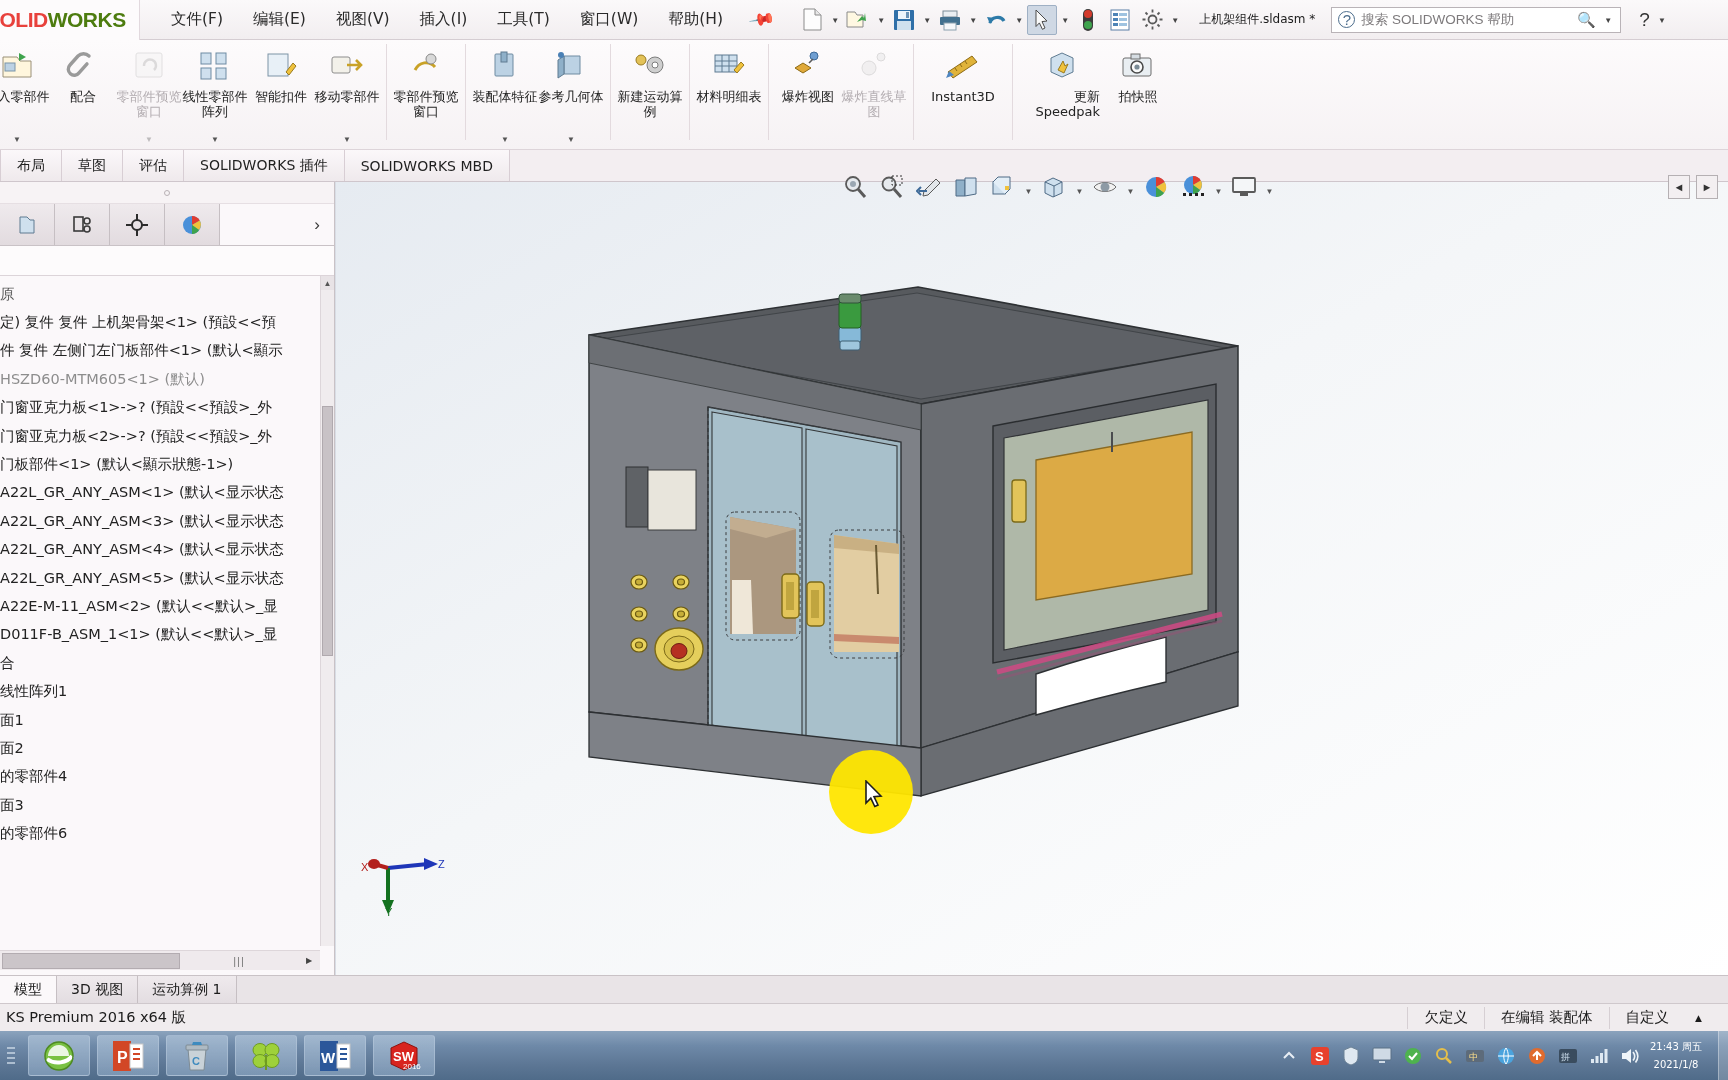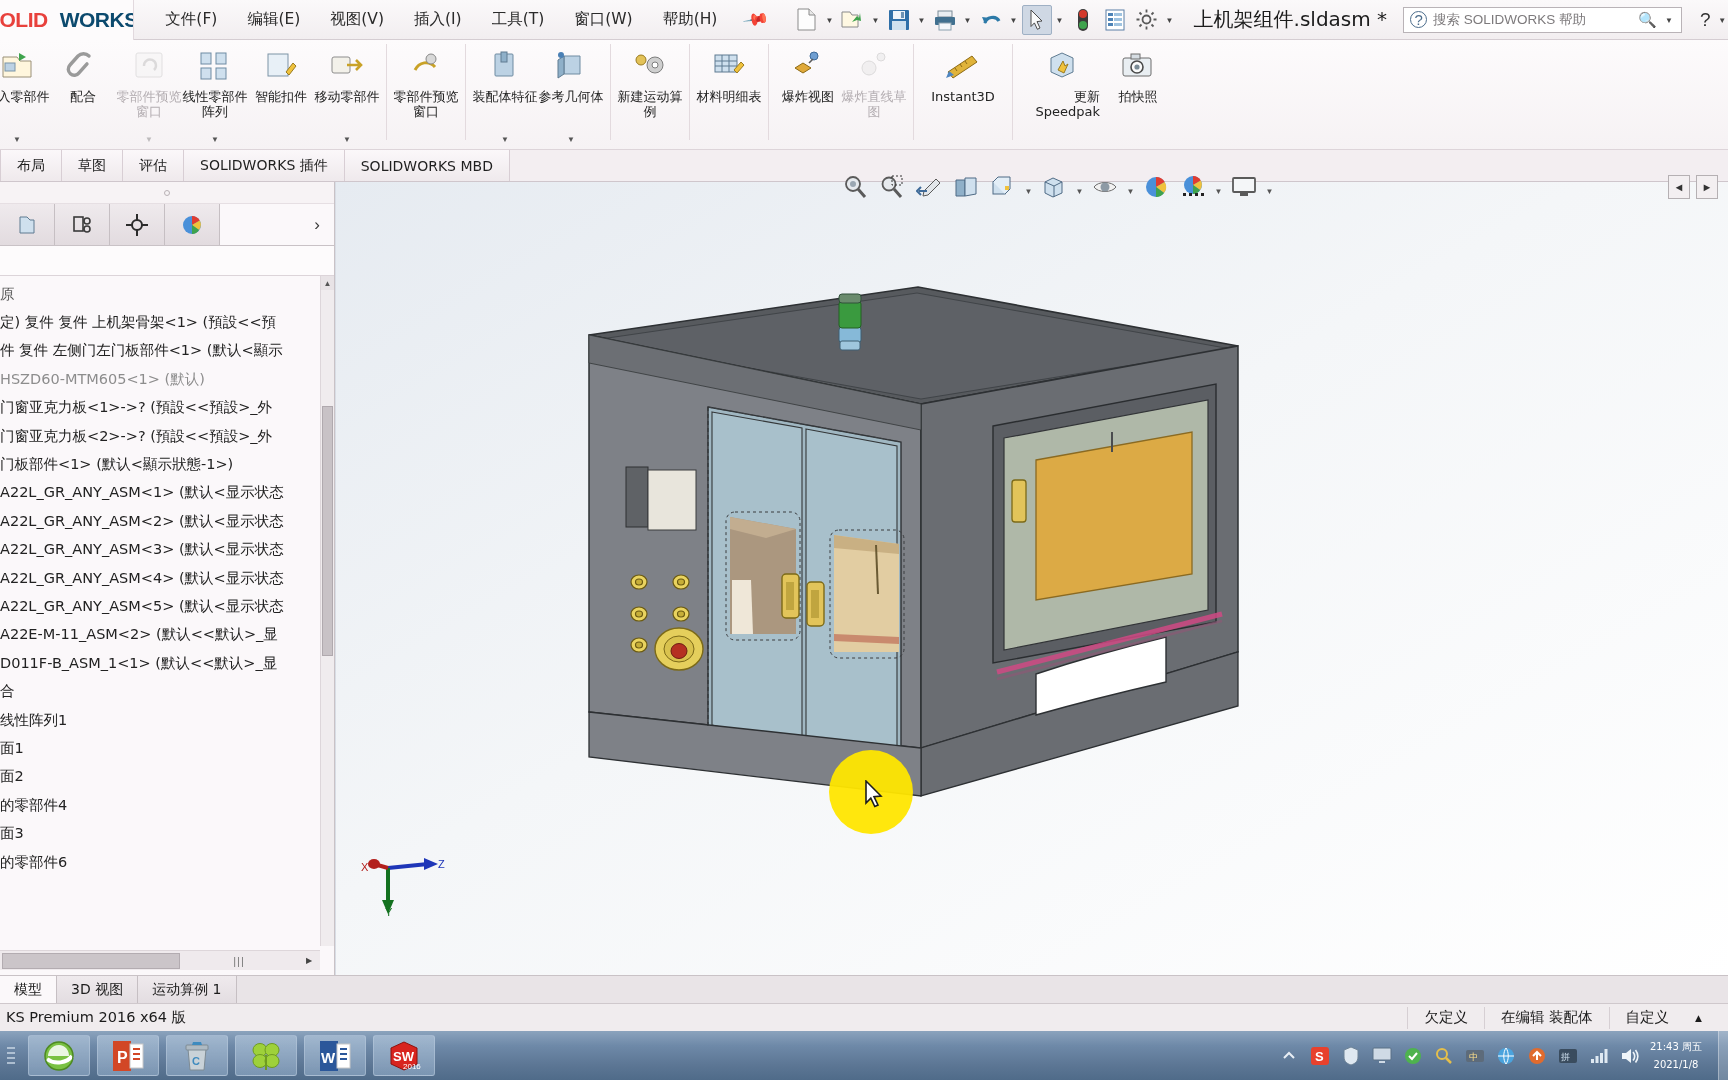--- a/index.html
+++ b/index.html
@@ -18,39 +18,39 @@
     border-bottom:1px solid #d5cdd2;
     display:flex; align-items:center;
   }
   .sw-logo {
     width:140px; height:40px; background:#fdfbfc;
     display:flex; align-items:center; justify-content:flex-start;
     font-size:21px; font-weight:bold; letter-spacing:-0.5px;
     padding-left:0px; overflow:hidden; border-right:1px solid #e2d9de;
   }
   .sw-logo .red { color:#e8413c; }
-  .sw-logo .gray { color:#0c4a6e;margin-left:12px; }
+  .sw-logo .gray { color:#4d7c0f; }
   .menus { display:flex; align-items:center; margin-left:18px; gap:4px; }
   .menu-item {
     font-size:15.5px; color:#2a2a2a; padding:5px 13px; white-space:nowrap;
     font-family:"DejaVu Sans","Liberation Sans",sans-serif;
   }
   .pin-icon { margin-left:12px; color:#5a5a5a; font-size:17px; transform:rotate(35deg); }
 
   .qa-tools { display:flex; align-items:center; margin-left:24px; gap:2px; }
   .qa-btn {
     width:30px; height:30px; display:flex; align-items:center; justify-content:center;
     border-radius:2px;
   }
   .qa-btn.sel { background:#cfd8e4; border:1px solid #9fb0c4; }
   .caret { width:12px; height:28px; display:flex; align-items:flex-end; justify-content:center;
      font-size:8px; color:#444; padding-bottom:9px;}
 
   .doctitle {
-    margin-left:18px; font-size:20px; color:#1c1c1c; white-space:nowrap;
+    margin-left:18px; font-size:12px; color:#1c1c1c; white-space:nowrap;
     font-family:"DejaVu Sans","Liberation Sans",sans-serif;
   }
   .searchbox {
     margin-left:16px; width:290px; height:26px; background:#fff;
     border:1px solid #b9b3b7; display:flex; align-items:center; gap:6px; padding:0 6px;
     font-size:13.5px; color:#7d7a7c;
   }
   .help-q { margin-left:18px; font-size:19px; color:#333; }
 
   
@@ -647,21 +647,20 @@
 
     <div class="tree">
       <div class="tnode lite">原</div>
       <div class="tnode">定) 复件 复件 上机架骨架&lt;1&gt; (預設&lt;&lt;預</div>
       <div class="tnode">件 复件 左侧门左门板部件&lt;1&gt; (默认&lt;顯示</div>
       <div class="tnode muted">HSZD60-MTM605&lt;1&gt; (默认)</div>
       <div class="tnode">门窗亚克力板&lt;1&gt;-&gt;? (預設&lt;&lt;預設&gt;_外</div>
       <div class="tnode">门窗亚克力板&lt;2&gt;-&gt;? (預設&lt;&lt;預設&gt;_外</div>
       <div class="tnode">门板部件&lt;1&gt; (默认&lt;顯示狀態-1&gt;)</div>
       <div class="tnode">A22L_GR_ANY_ASM&lt;1&gt; (默认&lt;显示状态</div>
-      <div class="tnode">A22L_GR_ANY_ASM&lt;2&gt; (默认&lt;显示状态</div>
       <div class="tnode">A22L_GR_ANY_ASM&lt;3&gt; (默认&lt;显示状态</div>
       <div class="tnode">A22L_GR_ANY_ASM&lt;4&gt; (默认&lt;显示状态</div>
       <div class="tnode">A22L_GR_ANY_ASM&lt;5&gt; (默认&lt;显示状态</div>
       <div class="tnode">A22E-M-11_ASM&lt;2&gt; (默认&lt;&lt;默认&gt;_显</div>
       <div class="tnode">D011F-B_ASM_1&lt;1&gt; (默认&lt;&lt;默认&gt;_显</div>
       <div class="tnode">合</div>
       <div class="tnode">线性阵列1</div>
       <div class="tnode">面1</div>
       <div class="tnode">面2</div>
       <div class="tnode">的零部件4</div>

